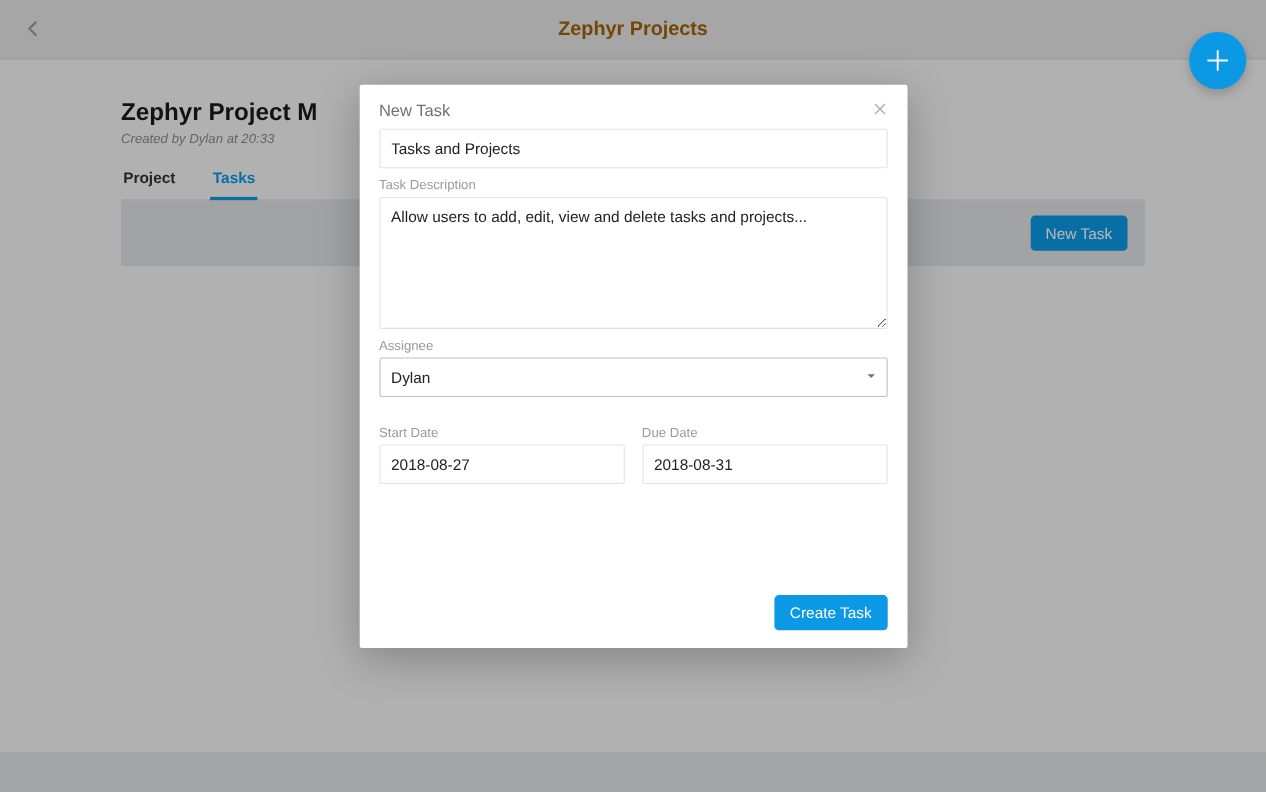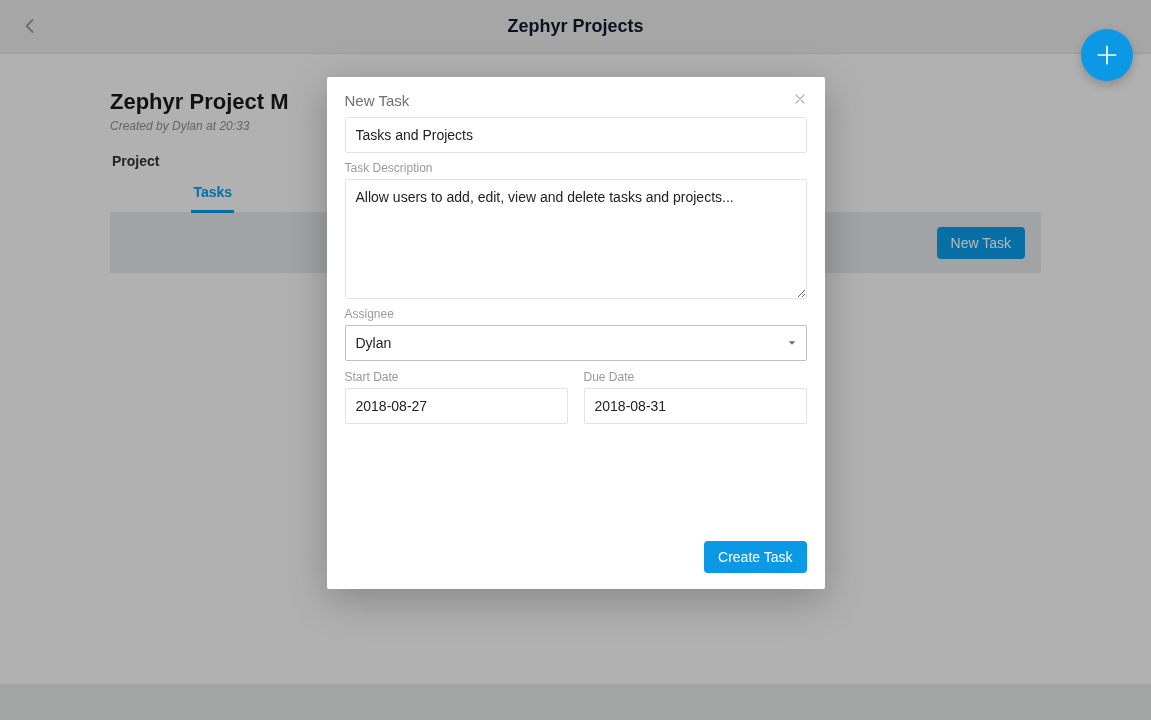--- a/index.html
+++ b/index.html
@@ -33,21 +33,21 @@
     position: absolute;
     left: 20px;
     top: 16px;
     width: 20px; height: 20px;
     color: #9a9a9a;
     cursor: pointer;
   }
   .topbar h1 {
     font-size: 18px;
     font-weight: 700;
-    color: #0f172a;
+    color: #a16207;
   }
 
   
   .page {
     padding: 35px 110px 0 110px;
   }
   .project-title {
     font-size: 22px;
     font-weight: 700;
     margin-bottom: 4px;
@@ -70,21 +70,20 @@
     font-size: 14px;
     font-weight: 600;
     color: #333;
     cursor: pointer;
     border-bottom: 3px solid transparent;
     margin-bottom: -1px;
   }
   .tab.active {
     color: #0b99e6;
     border-bottom: 3px solid #0b99e6;
-    margin-top: 31px;
   }
 
   .task-panel {
     margin-top: 0;
     background: #e1e2e3;
     padding: 14px 16px;
     border-radius: 2px;
     display: flex;
     justify-content: flex-end;
   }
@@ -196,21 +195,21 @@
     right: 10px;
     top: 50%;
     transform: translateY(-50%);
     pointer-events: none;
     color: #707070;
   }
 
   .date-row {
     display: flex;
     gap: 16px;
-    margin-top: 1px;
+    margin-top: 17px;
   }
   .date-col { flex: 1; }
 
   .modal-footer {
     margin-top: auto;
     display: flex;
     justify-content: flex-end;
   }
 </style>
 </head>

